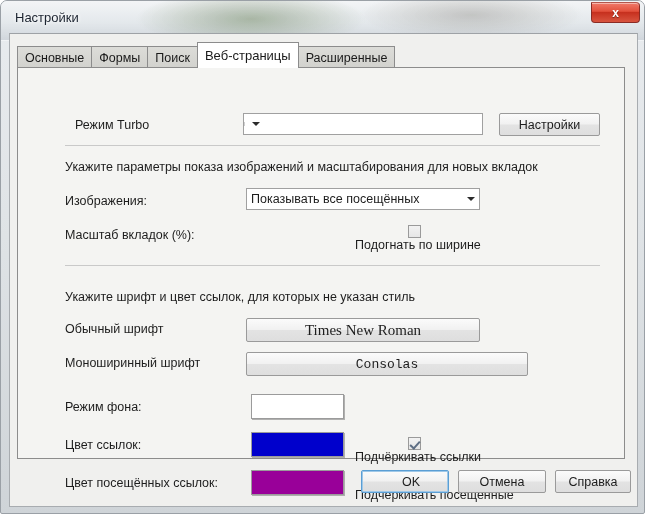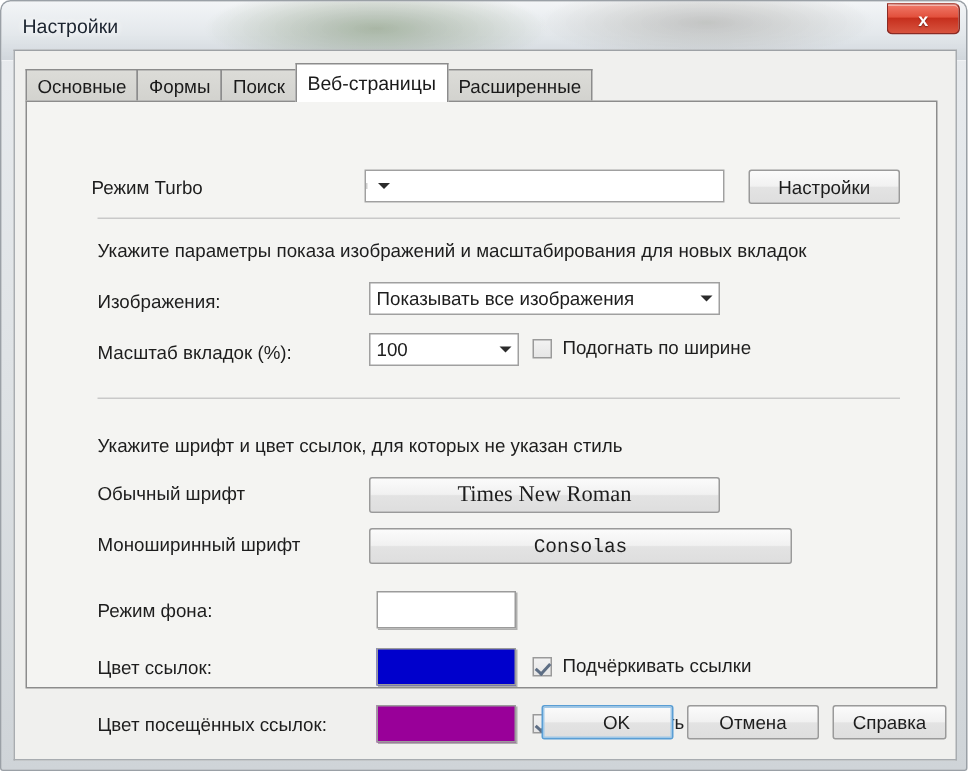--- a/index.html
+++ b/index.html
@@ -234,20 +234,21 @@
     box-shadow: 1px 1px 0 rgba(120,120,120,.55);
   }
 
   
   .check {
     position: absolute;
     display: flex;
     align-items: center;
     cursor: pointer;
     white-space: nowrap;
+    flex-direction: column;
   }
   .check .box {
     width: 13px; height: 13px;
     box-sizing: border-box;
     border: 1px solid #9a9a9a;
     background: linear-gradient(180deg,#f2f2f2 0%, #e6e6e6 100%);
     margin-right: 7px;
     position: relative;
     flex: none;
   }
@@ -291,49 +292,43 @@
       <div class="tab active">
         <span>Веб-страницы</span>
       </div>
       <div class="tab">
         <span>Расширенные</span>
       </div>
     </div>
 
     <div class="tabpage">
 
-      <div class="lbl" style="left:43px; top:50px;text-align:right;">Режим Turbo</div>
+      <div class="lbl" style="left:57px; top:50px;text-align:right;">Режим Turbo</div>
       <div class="combo focused" style="left:225px; top:45px; width:240px;">
         <div class="arrow">
             <i></i>
           </div>
       </div>
       <div class="btn" style="left:481px; top:45px; width:101px;">
         <span>Настройки</span>
       </div>
 
       <div class="sep" style="left:47px; top:77px; width:535px;"></div>
 
       <div class="section-text" style="left:47px; top:92px;">Укажите параметры показа изображений и масштабирования для новых вкладок</div>
 
       <div class="lbl" style="left:47px; top:126px;">Изображения:</div>
       <div class="combo" style="left:228px; top:120px; width:234px;">
-        <div class="val">Показывать все изображения</div>
+        <div class="val">Показывать все посещённых</div>
         <div class="arrow">
             <i></i>
           </div>
       </div>
 
       <div class="lbl" style="left:47px; top:160px;">Масштаб вкладок (%):</div>
-      <div class="combo" style="left:228px; top:154px; width:100px;">
-        <div class="val">100</div>
-        <div class="arrow">
-            <i></i>
-          </div>
-      </div>
       <div class="check" style="left:337px; top:157px;">
         <span class="box"></span>
         <span class="ctext">Подогнать по ширине</span>
       </div>
 
       <div class="sep" style="left:47px; top:197px; width:535px;"></div>
 
       <div class="section-text" style="left:47px; top:222px;">Укажите шрифт и цвет ссылок, для которых не указан стиль</div>
 
       <div class="lbl" style="left:47px; top:254px;">Обычный шрифт</div>

